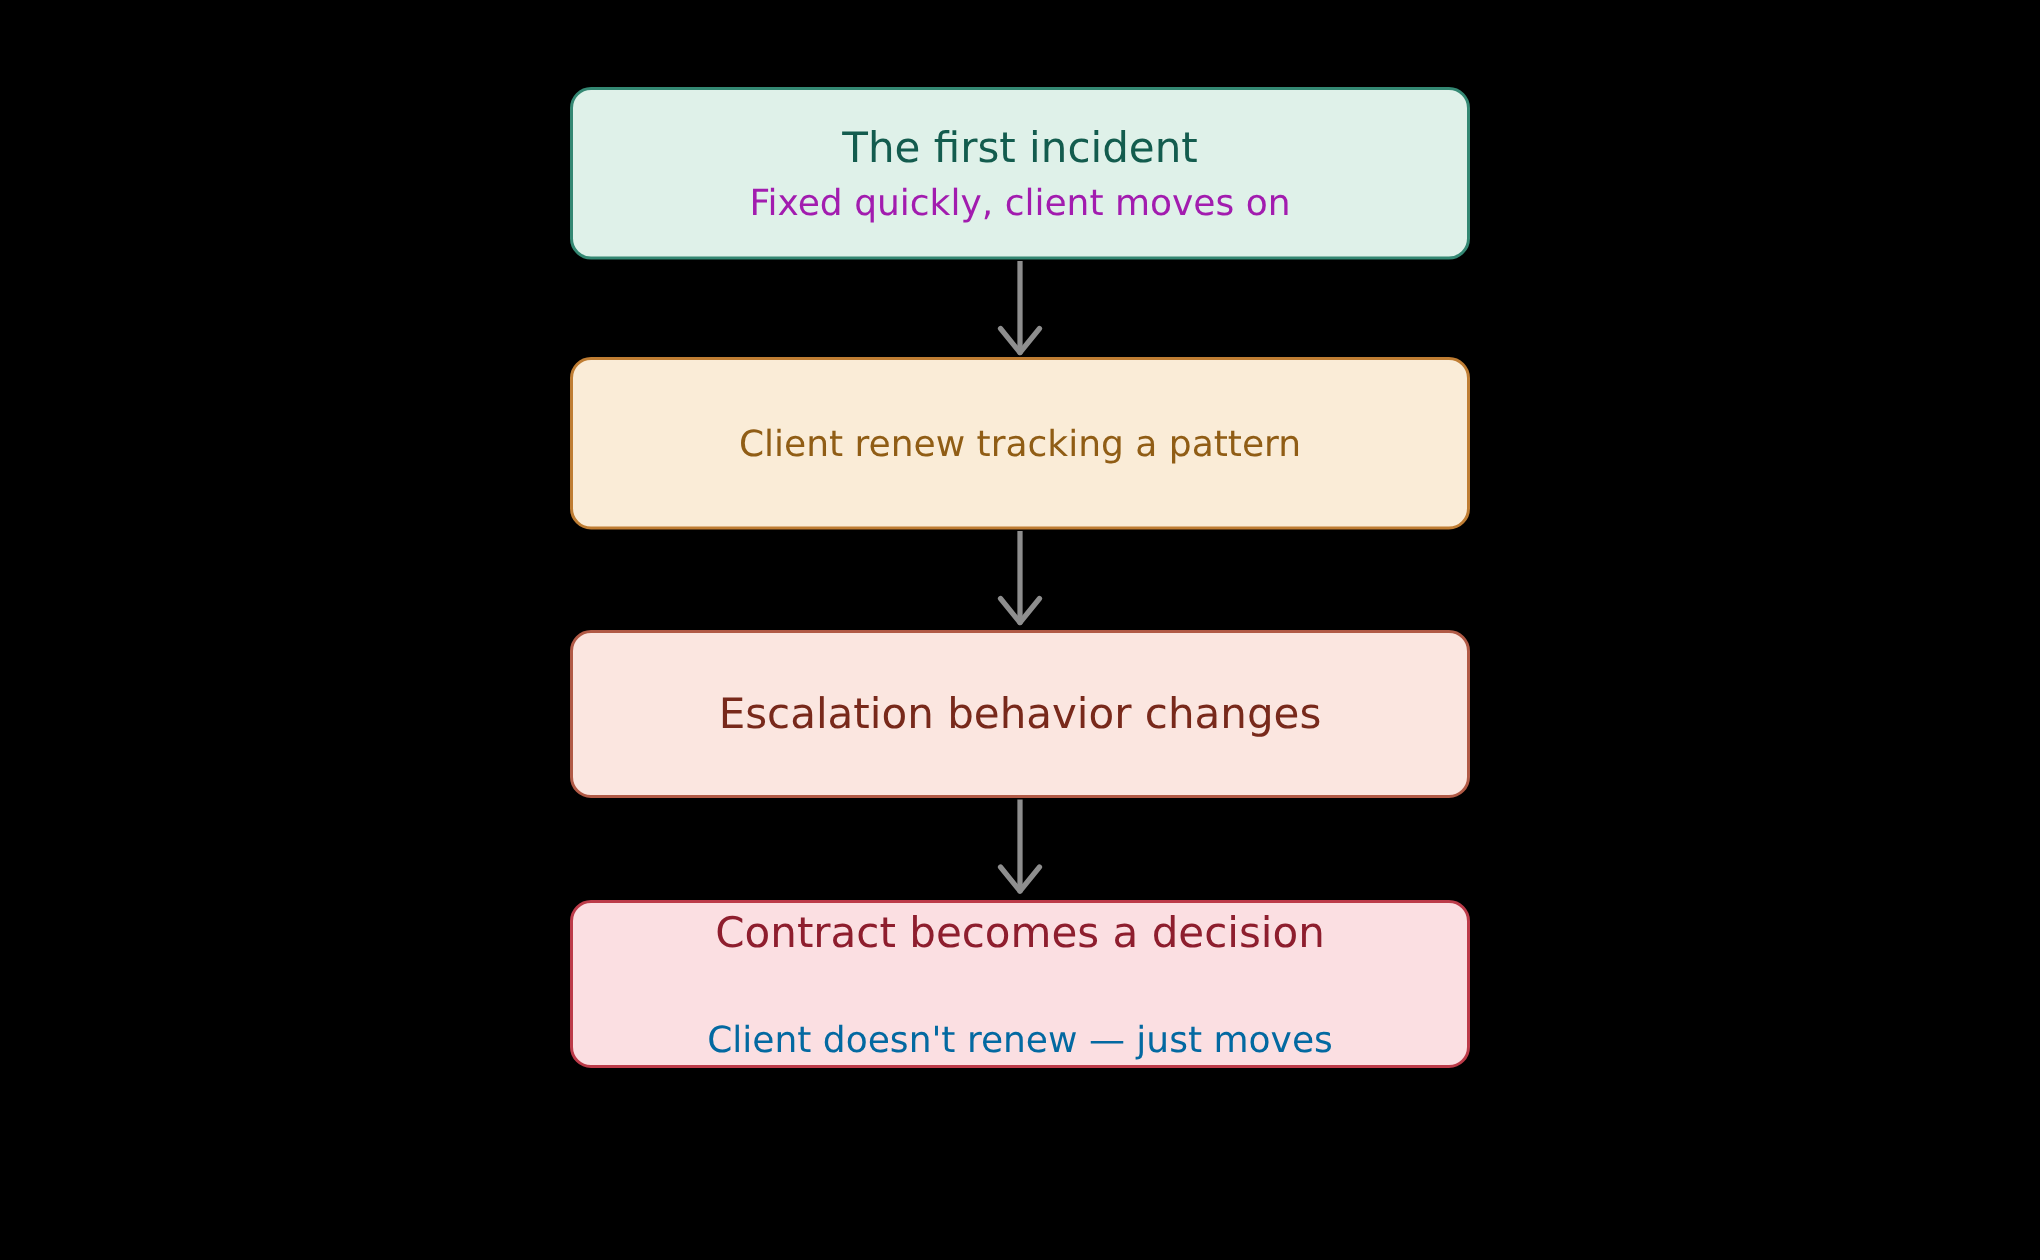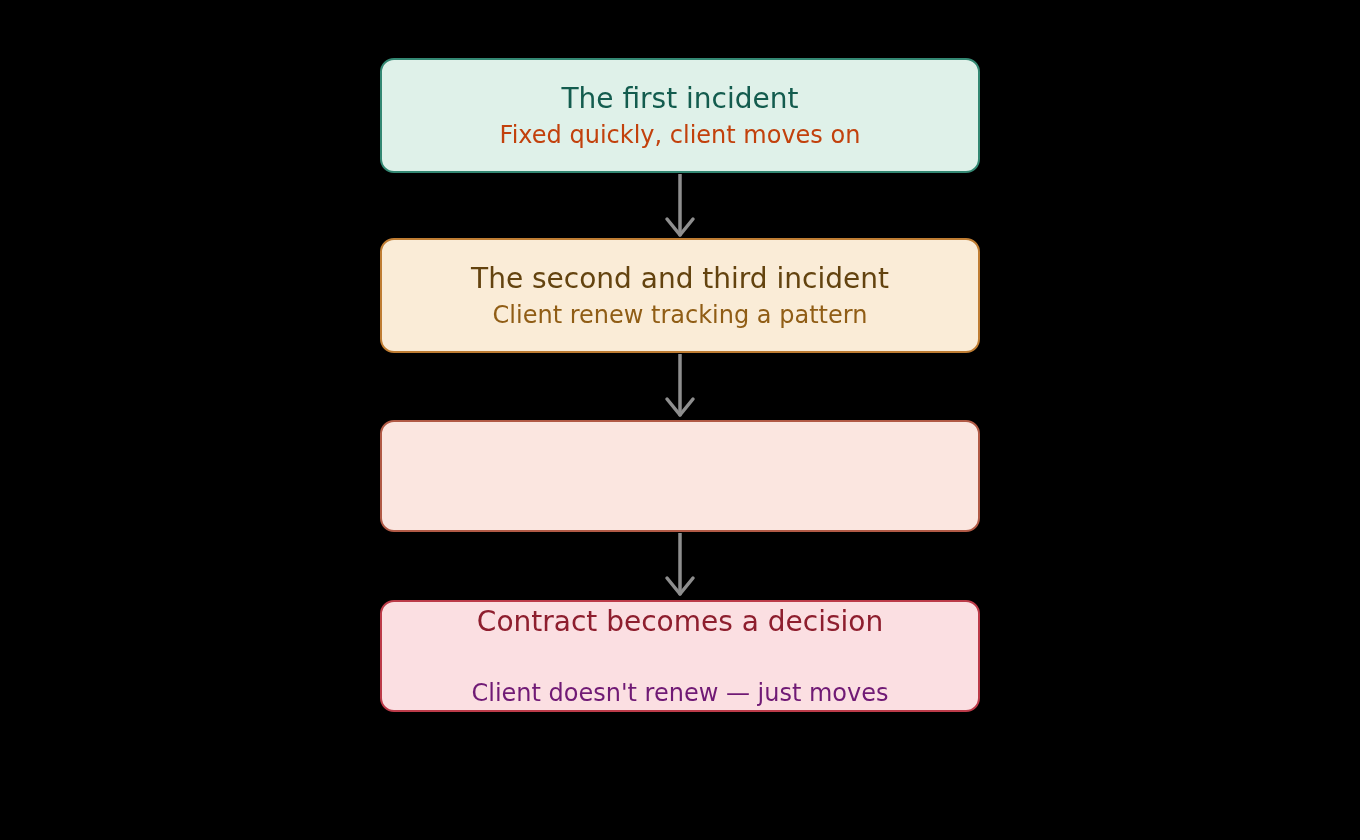--- a/index.html
+++ b/index.html
@@ -60,44 +60,44 @@
     stroke-linejoin: round;
   }
 </style>
 </head>
 <body>
 
 <div class="canvas" style="background-color: rgb(0, 0, 0);">
 
   <div class="step s1" style="background-color: rgb(223, 241, 233); border-color: rgb(52, 136, 115);">
     <div class="step-title" style="color: rgb(19, 92, 78);">The first incident</div>
-    <div class="step-subtitle" style="color: #c2410c;">Fixed quickly, client moves on</div>
+    <div class="step-subtitle" style="color: #a21caf;">Fixed quickly, client moves on</div>
   </div>
 
   <svg class="arrow a1" viewBox="0 0 44 64" style="stroke: rgb(142, 142, 142);">
     <line x1="22" y1="0" x2="22" y2="61"></line>
     <polyline points="9,45 22,61 35,45"></polyline>
   </svg>
 
   <div class="step s2" style="background-color: rgb(250, 236, 215); border-color: rgb(191, 125, 51);">
-    <div class="step-title" style="color: rgb(99, 67, 15);">The second and third incident</div>
     <div class="step-subtitle" style="color: rgb(144, 93, 21);">Client renew tracking a pattern</div>
   </div>
 
   <svg class="arrow a2" viewBox="0 0 44 64" style="stroke: rgb(142, 142, 142);">
     <line x1="22" y1="0" x2="22" y2="61"></line>
     <polyline points="9,45 22,61 35,45"></polyline>
   </svg>
 
   <div class="step s3" style="background-color: rgb(251, 230, 224); border-color: rgb(177, 90, 70);">
+    <div class="step-title" style="color: rgb(120, 41, 27);">Escalation behavior changes</div>
   </div>
 
   <svg class="arrow a3" viewBox="0 0 44 64" style="stroke: rgb(142, 142, 142);">
     <line x1="22" y1="0" x2="22" y2="61"></line>
     <polyline points="9,45 22,61 35,45"></polyline>
   </svg>
 
   <div class="step s4" style="background-color: rgb(251, 223, 226); border-color: rgb(188, 59, 73); gap: 39px;">
     <div class="step-title" style="color: rgb(142, 30, 46);">Contract becomes a decision</div>
-    <div class="step-subtitle" style="color: #701a75;">Client doesn't renew — just moves</div>
+    <div class="step-subtitle" style="color: #0369a1;">Client doesn't renew — just moves</div>
   </div>
 
 </div>
 
 </body></html>

